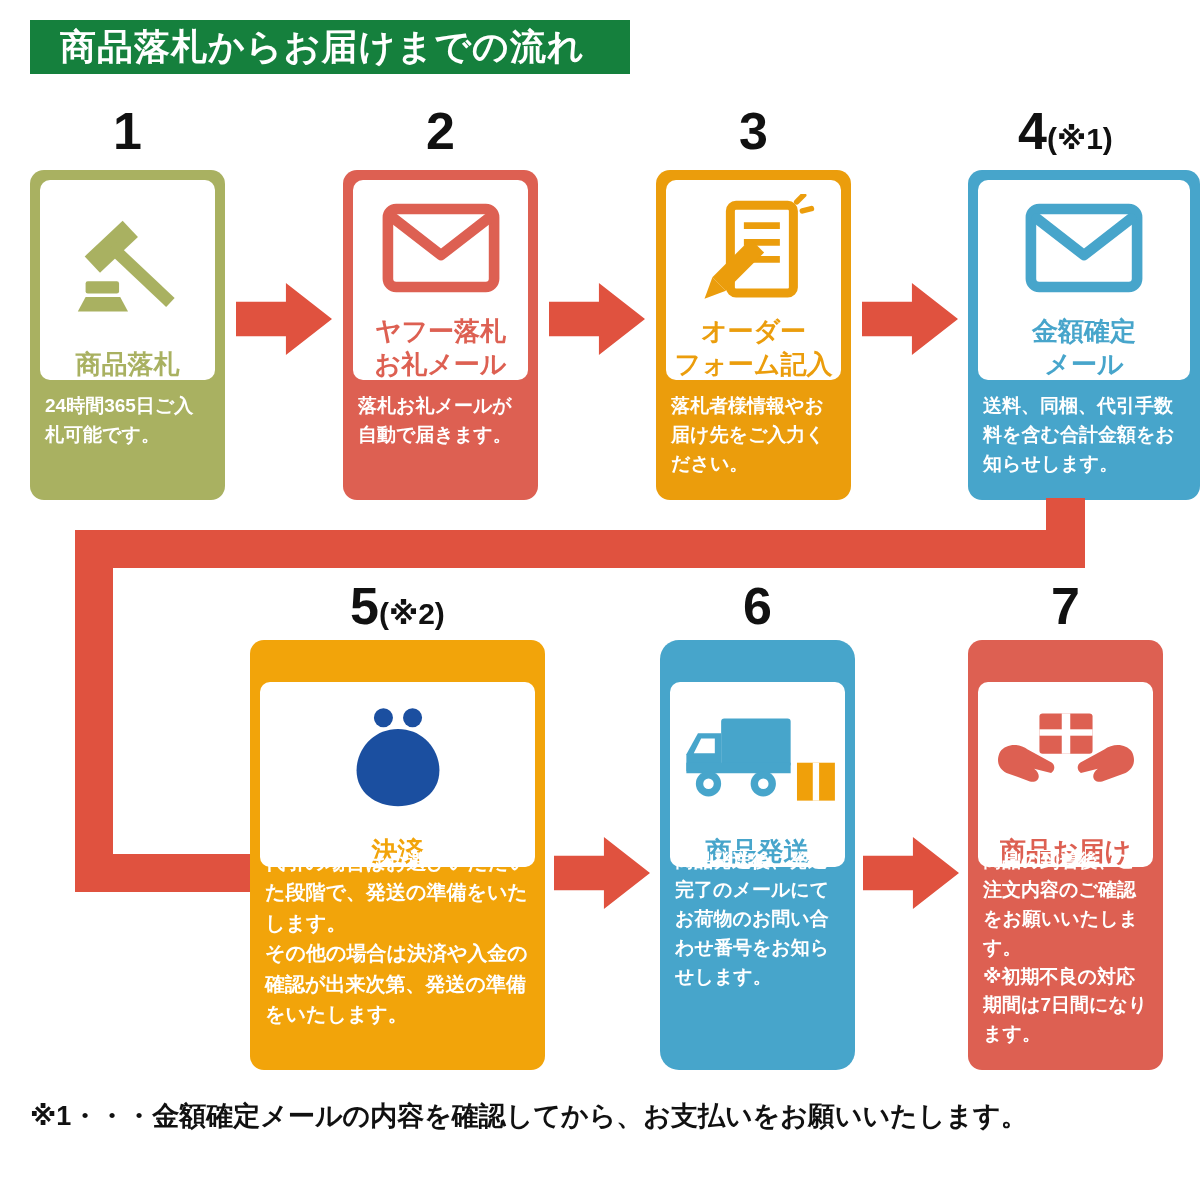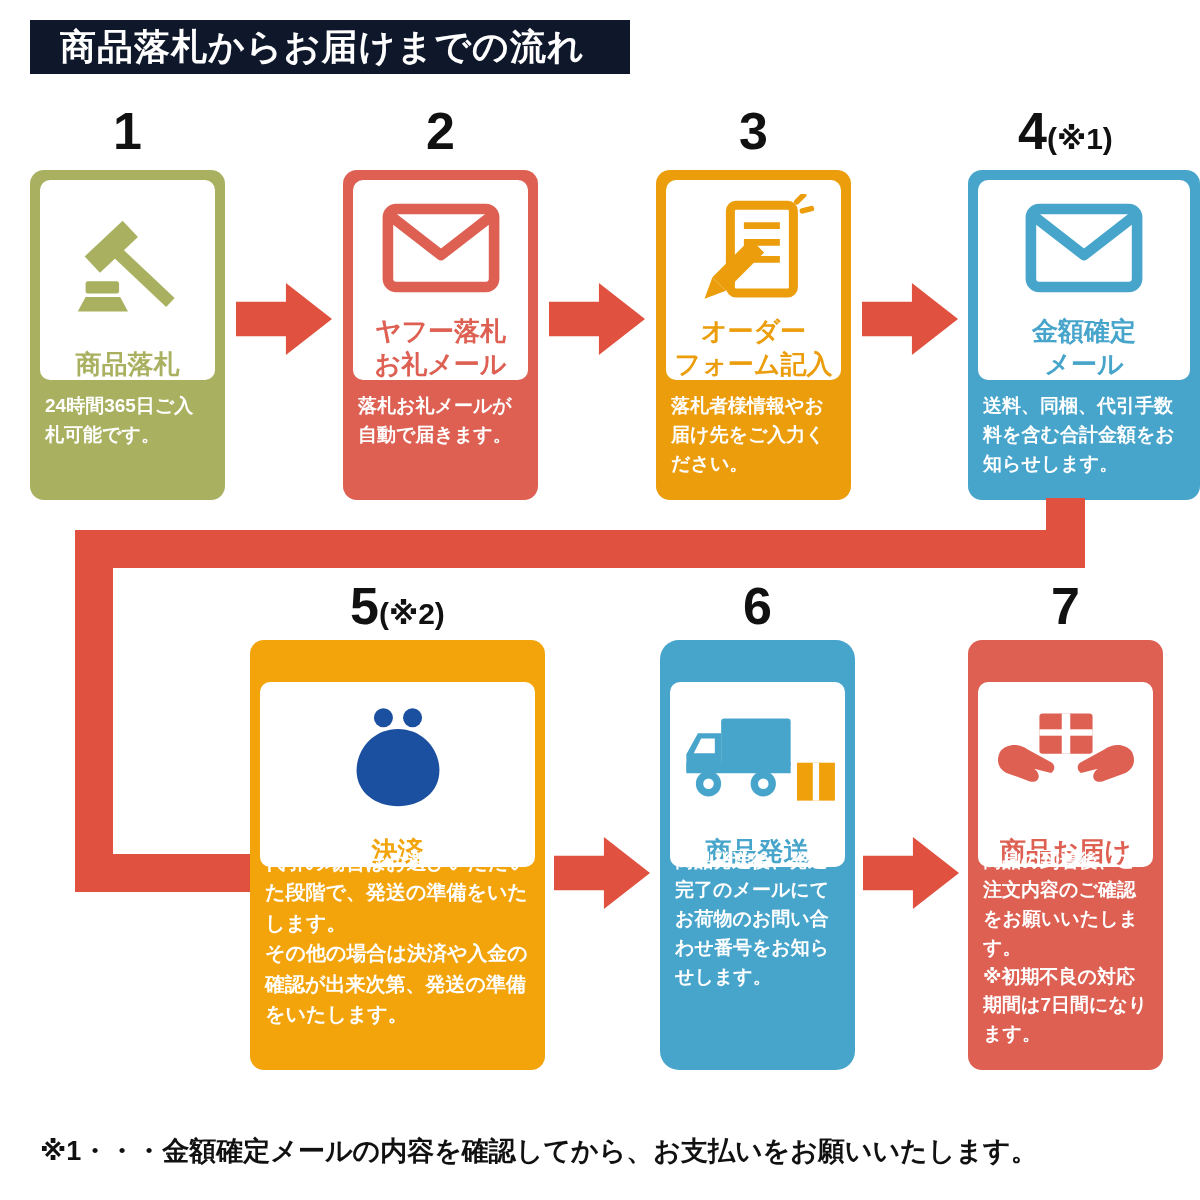--- a/index.html
+++ b/index.html
@@ -36,29 +36,29 @@
   }
   .row1 .desc{top:222px;}
   .row2 .desc{top:207px;}
   .step5 .desc{font-size:20px;}
   .arrow{
     position:absolute;width:96px;height:72px;
     clip-path:polygon(0 26%,52% 26%,52% 0,100% 50%,52% 100%,52% 74%,0 74%);
   }
   .conn{position:absolute;}
   .footnote{
-    position:absolute;left:40px;color:#111;font-size:27px;font-weight:bold;white-space:nowrap;margin-top:35px;
+    position:absolute;left:30px;color:#111;font-size:27px;font-weight:bold;white-space:nowrap;
   }
 </style>
 </head>
 <body>
 
 <div id="canvas">
 
-  <div class="banner" style="background-color: #0f172a; padding-left: 30px;">商品落札からお届けまでの流れ</div>
+  <div class="banner" style="background-color: #15803d; padding-left: 30px;">商品落札からお届けまでの流れ</div>
 
   <div class="num" style="left:30px;top:100px;width:195px">
     <span class="n">1</span><span class="nn"></span>
   </div>
   <div class="num" style="left:343px;top:100px;width:195px">
     <span class="n">2</span><span class="nn"></span>
   </div>
   <div class="num" style="left:656px;top:100px;width:195px">
     <span class="n">3</span><span class="nn"></span>
   </div>

